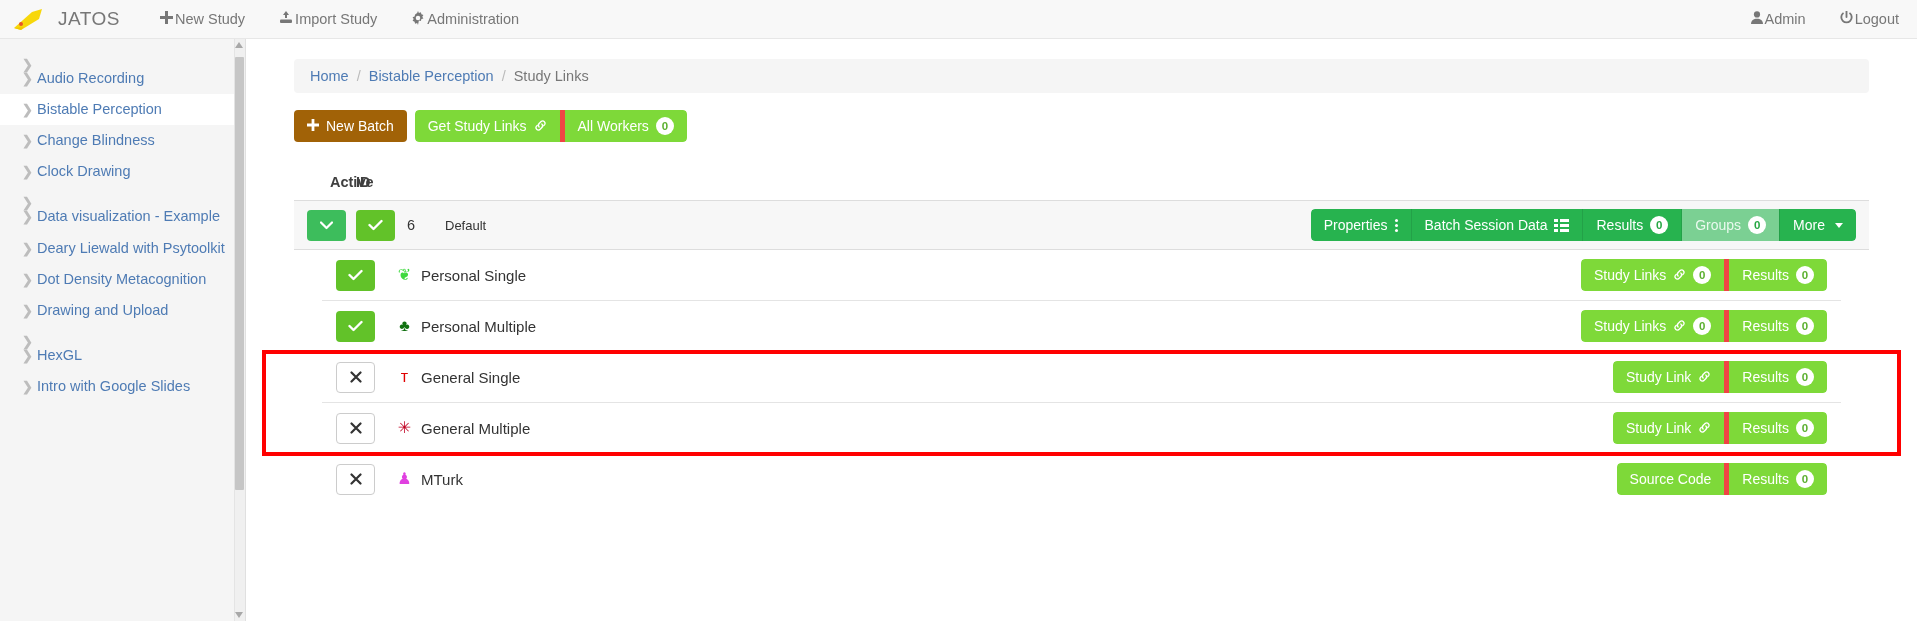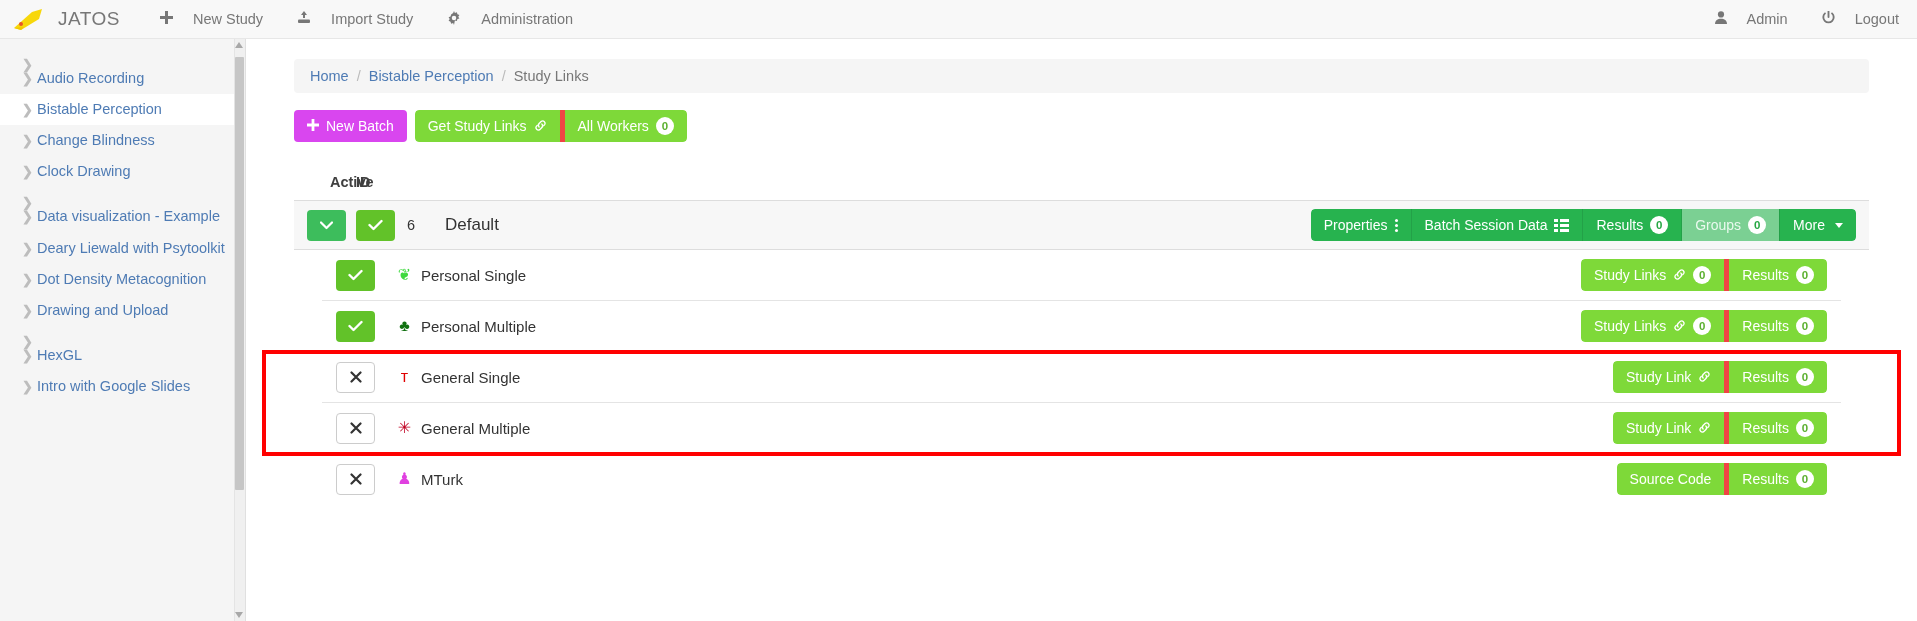--- a/index.html
+++ b/index.html
@@ -22,21 +22,21 @@
     position: relative;
     z-index: 30;
   }
   .brand-wrap { display: flex; align-items: center; gap: 10px; margin-right: 40px; }
   .logo { width: 38px; height: 26px; position: relative; }
   .brand-text {
     font-size: 19px; color: #777; letter-spacing: .5px;
   }
   .nav-items { display: flex; align-items: center; gap: 34px; }
   .nav-item {
-    font-size: 14.5px; color: #777; display: flex; align-items: center; gap: 20px;
+    font-size: 14.5px; color: #777; display: flex; align-items: center; gap: 2px;
     cursor: pointer; white-space: nowrap;
   }
   .nav-right { margin-left: auto; display: flex; align-items: center; gap: 34px; }
 
   .ic { display: inline-block; line-height: 1; }
 
   
   .body-wrap { display: flex; height: 582px; position: relative; }
 
   
@@ -99,21 +99,21 @@
   .breadcrumb .cur { color: #777; }
 
   
   .toolbar { display: flex; gap: 8px; margin-bottom: 32px; }
   .btn {
     font-size: 14px; color: #fff; border: none; border-radius: 4px;
     padding: 7px 13px; cursor: pointer; display: inline-flex;
     align-items: center; gap: 7px; white-space: nowrap;
     font-family: "Liberation Sans", sans-serif;
   }
-  .btn-darkgreen { background: #d946ef; }
+  .btn-darkgreen { background: #a16207; }
   .btn-green { background: #7ed939; }
   .btn-group { display: inline-flex; border-radius: 4px; overflow: hidden; }
   .btn-group .btn { border-radius: 0; }
   .btn-group .btn:not(:last-child) { border-right: 5px solid #ef4444; }
   .btn-group .btn:first-child { border-top-left-radius: 4px; border-bottom-left-radius: 4px; }
   .btn-group .btn:last-child { border-top-right-radius: 4px; border-bottom-right-radius: 4px; }
 
   .badge {
     background: #fff; color: #5cb030; font-size: 11.5px; font-weight: bold;
     border-radius: 9px; min-width: 18px; height: 18px; padding: 0 5px;
@@ -142,21 +142,21 @@
     width: 39px; height: 31px; border-radius: 4px;
     display: inline-flex; align-items: center; justify-content: center;
     cursor: pointer; font-size: 14px; border: none;
   }
   .sq-green { background: #62c229; color: #fff; }
   .sq-white { background: #fff; border: 1px solid #ccc; color: #333; }
   .sq-caret {
     background: #3dbd5c; color: #fff; margin-right: 10px;
   }
   .batch-id { width: 40px; font-size: 14.5px; color: #333; padding-left: 12px; }
-  .batch-title { font-size: 17px; color: #333; flex: 1; padding-left: 10px; }
+  .batch-title { font-size: 13px; color: #333; flex: 1; padding-left: 10px; }
   .batch-actions { display: flex; }
   .btn-grp-dark { display: inline-flex; border-radius: 4px; overflow: hidden; }
   .btn-grp-dark .btn { border-radius: 0; background: #27b34f; }
   .btn-grp-dark .btn.muted { background: #7bd093; color: #e9f9ee; }
   .btn-grp-dark .btn:not(:last-child) { border-right: 1px solid #23a148; }
   .btn-grp-dark .btn:first-child { border-top-left-radius: 4px; border-bottom-left-radius: 4px; }
   .btn-grp-dark .btn:last-child { border-top-right-radius: 4px; border-bottom-right-radius: 4px; }
 
   
   .workers { padding: 0 28px; position: relative; }

